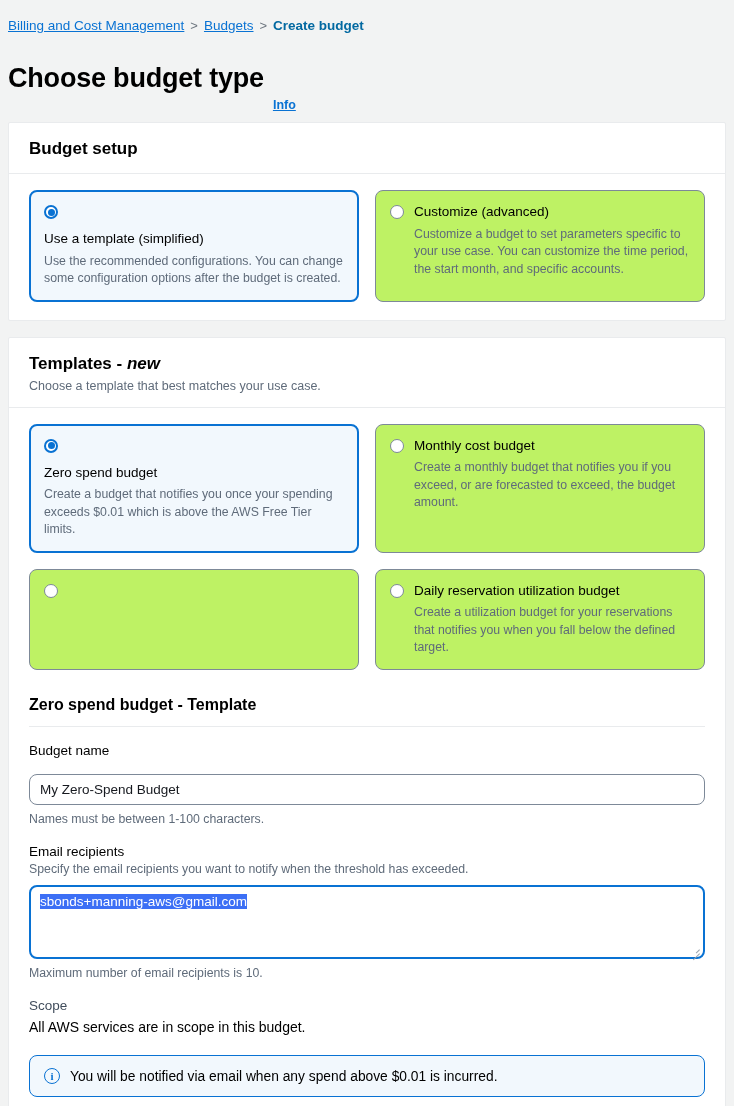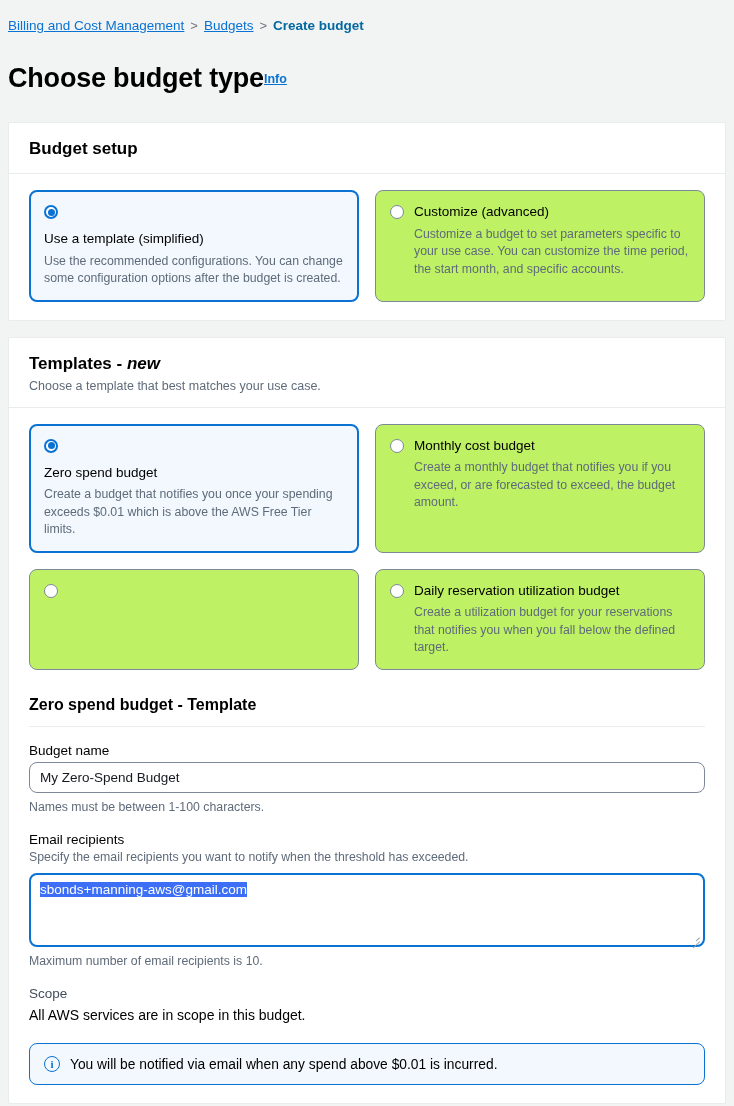--- a/index.html
+++ b/index.html
@@ -26,23 +26,23 @@
   }
   .breadcrumb .sep {
     color: #6f7780;
     font-size: 13px;
     padding: 0 4px;
   }
   .breadcrumb .current { color: #0369a1; font-weight: 700; }
 
   
   .page-title-row {
-    display: flex; align-items: center;
+    display: flex; align-items: flex-end;
     padding: 12px 8px 10px 8px;
-    gap: 0;
+    gap: 9px;
   }
   .page-title {
     font-size: 27px;
     font-weight: 700;
     letter-spacing: -0.2px;
     color: #000;
   }
   .info-link {
     font-size: 12.5px;
     color: #0972d3;
@@ -153,21 +153,21 @@
     font-weight: 400;
   }
   .field-desc {
     font-size: 12.3px;
     color: #5f6b7a;
     margin-top: 3px;
   }
   .text-input {
     width: 100%;
     height: 31px;
-    margin-top: 4px;
+    margin-top: 16px;
     border: 1px solid #7d8998;
     border-radius: 8px;
     padding: 4px 10px;
     font-size: 13.5px;
     font-family: "Liberation Sans", sans-serif;
     color: #16191f;
     background: #fff;
     outline: none;
   }
   .constraint {

